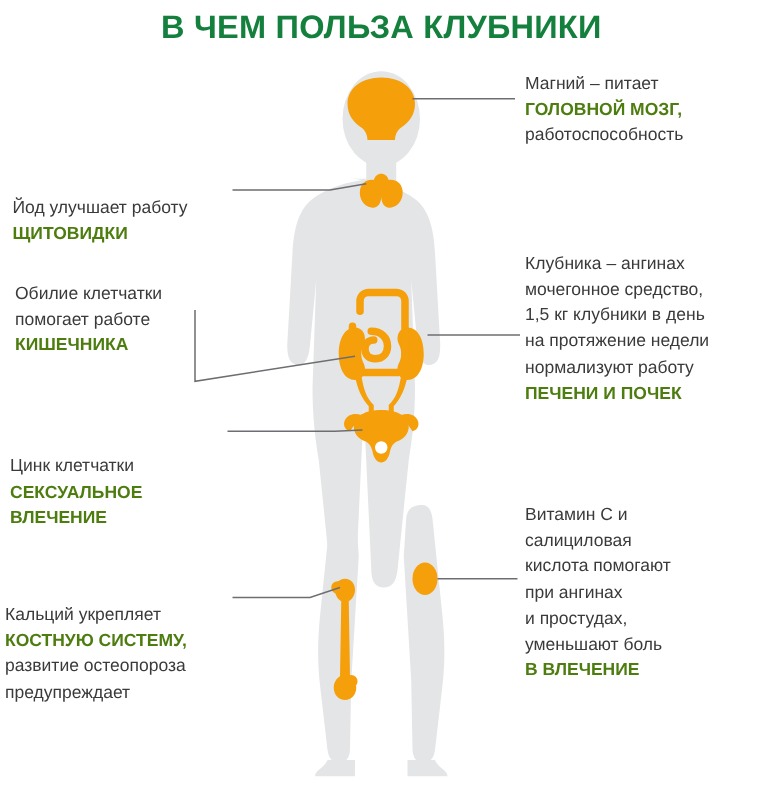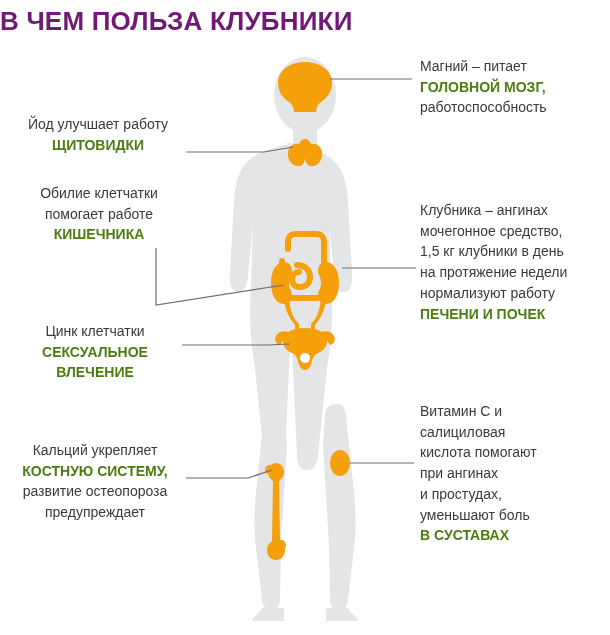--- a/index.html
+++ b/index.html
@@ -18,44 +18,44 @@
     position: absolute;
     left: 0; top: 0;
     width: 610px;
     height: 635px;
   }
   .title {
     position: absolute;
     left: 0;
     top: 6px;
     width: 610px;
-    text-align: left;
+    text-align: center;
     font-size: 26px;
     font-weight: bold;
-    color: #701a75;
+    color: #15803d;
     letter-spacing: 0.2px;
   }
   .svg-layer {
     position: absolute;
     left: 0; top: 0;
     width: 610px;
     height: 635px;
   }
   .callout {
     position: absolute;
     font-size: 14px;
     line-height: 1.48;
     color: #3a3a3a;
   }
   .callout .b {
     font-weight: bold;
     color: #4d7c0f;
   }
   .right { text-align: left; }
-  .left { text-align: center; }
+  .left { text-align: left; margin-top: 41px; }
   .bottom-rule {
     position: absolute;
     left: 0;
     bottom: 0;
     width: 610px;
     height: 14px;
     background: #ffffff;
   }
 </style>
 </head>
@@ -247,17 +247,17 @@
     <div class="b">ПЕЧЕНИ И ПОЧЕК</div>
   </div>
 
   <div class="callout right" style="left:420px; top:401px; width:186px;">
     <div>Витамин С и</div>
     <div>салициловая</div>
     <div>кислота помогают</div>
     <div>при ангинах</div>
     <div>и простудах,</div>
     <div>уменьшают боль</div>
-    <div class="b">В СУСТАВАХ</div>
+    <div class="b">В ВЛЕЧЕНИЕ</div>
   </div>
 
   <div class="bottom-rule"></div>
 </div>
 
 </body></html>

